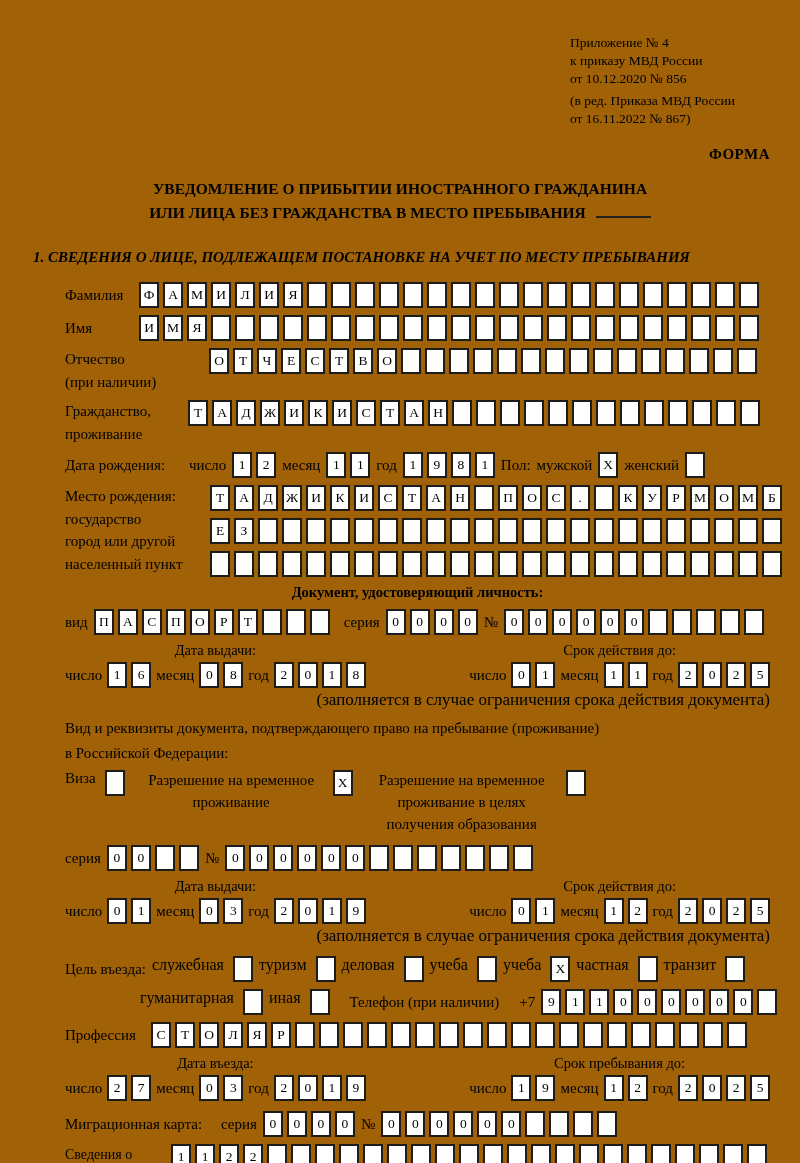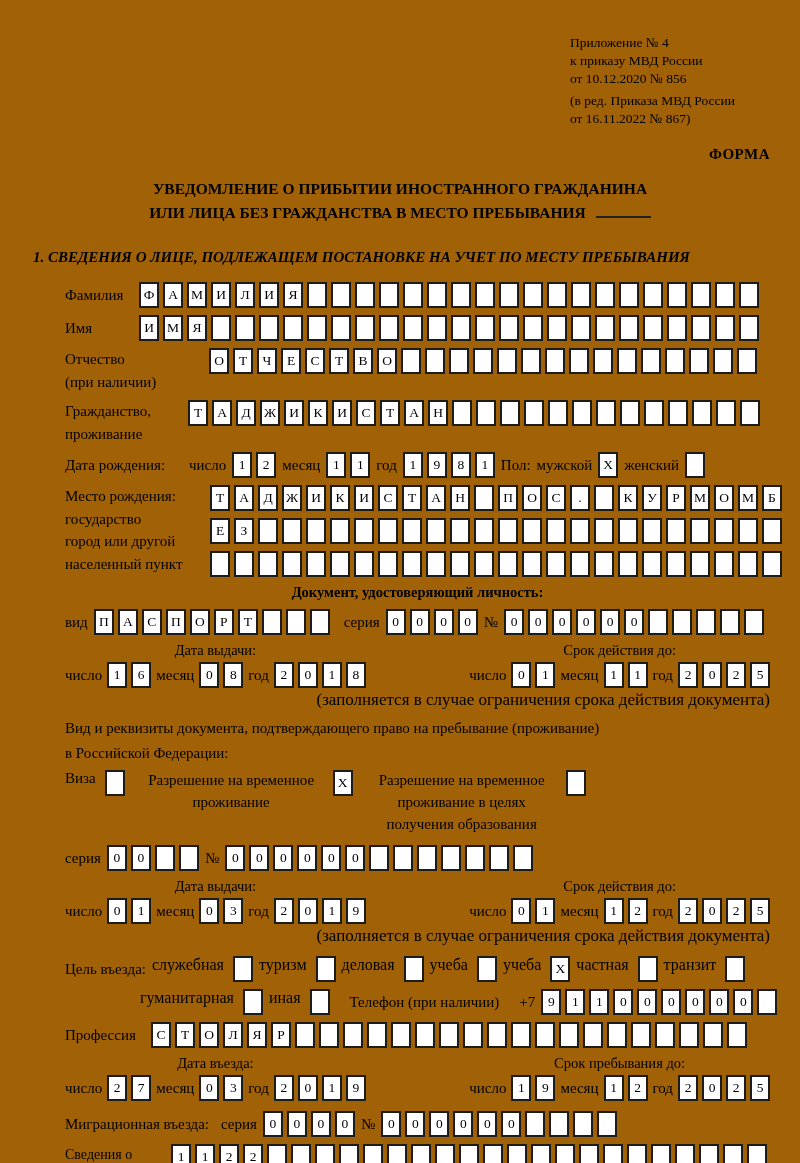--- a/index.html
+++ b/index.html
@@ -644,21 +644,21 @@
             <span class="cell">2</span>
             <span class="cell">0</span>
             <span class="cell">2</span>
             <span class="cell">5</span>
           </span>
       </div>
     </div>
   </div>
 
   <div class="row mt10">
-    <span class="flabel w150">Миграционная въезда:</span>
+    <span class="flabel w150">Миграционная карта:</span>
     <span class="lbl">серия</span>
     <span class="cells">
         <span class="cell">0</span>
         <span class="cell">0</span>
         <span class="cell">0</span>
         <span class="cell">0</span>
       </span>
     <span class="lbl">№</span>
     <span class="cells">
         <span class="cell">0</span>

